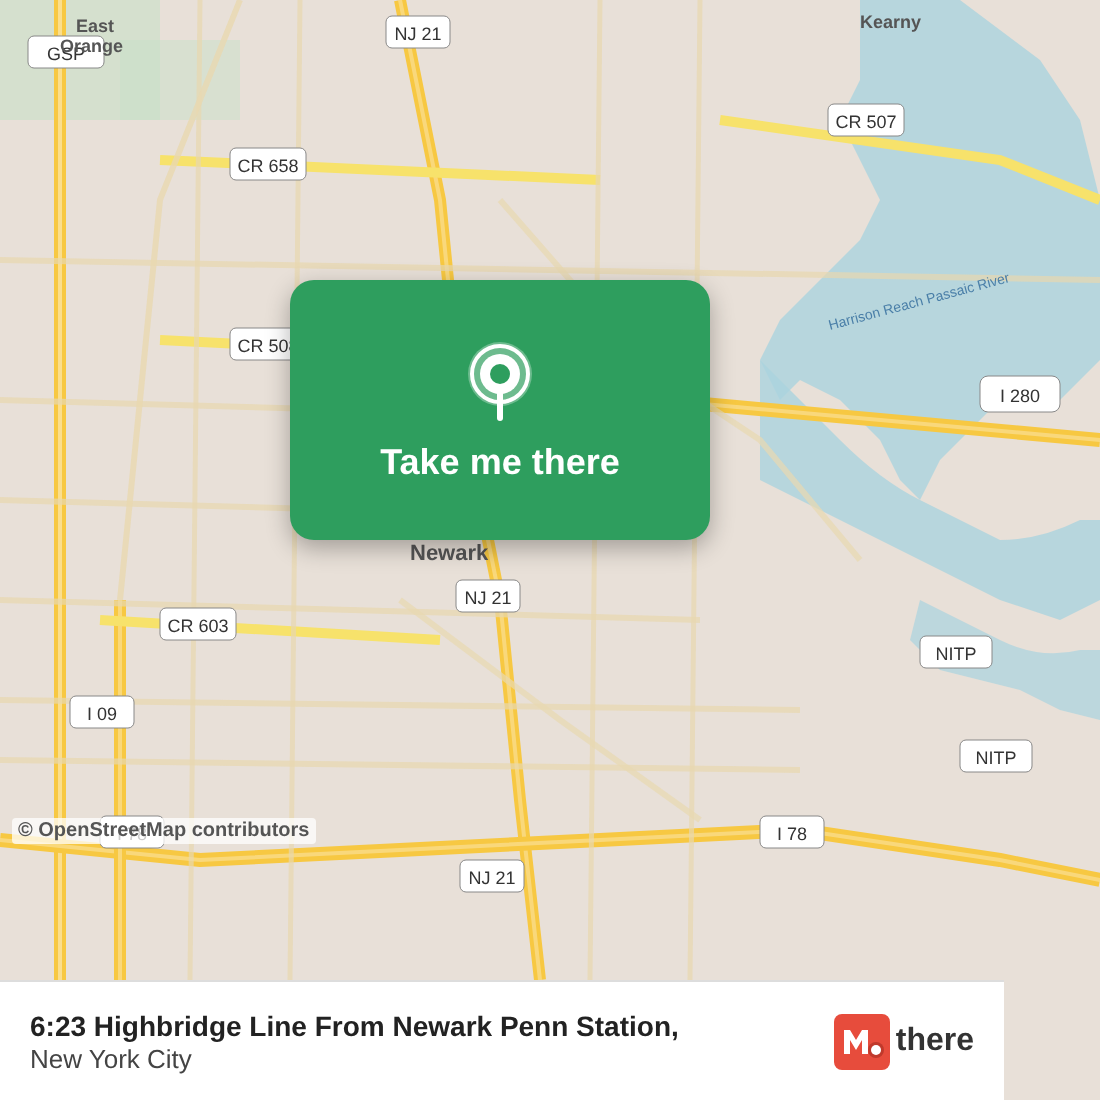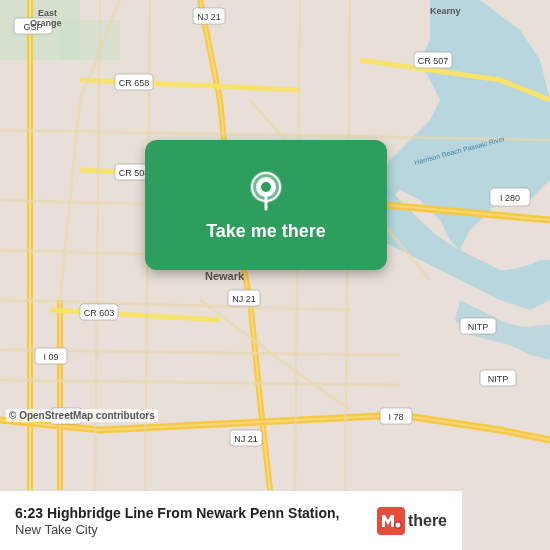--- a/index.html
+++ b/index.html
@@ -17,21 +17,21 @@
       height: 490px;
       position: relative;
       overflow: hidden;
       background: #e8e0d8;
     }
 
     #bottom-bar {
       position: absolute;
       bottom: 0;
       left: 0;
-      width: 462px;
+      width: 502px;
       height: 60px;
       background: #fff;
       display: flex;
       align-items: center;
       padding: 0 15px;
       border-top: 1px solid #ddd;
     }
 
     .bottom-text {
       flex: 1;
@@ -77,21 +77,21 @@
       padding: 1px 3px;
       border-radius: 2px;
       font-weight: bold;
     }
 
     
     .take-me-card {
       position: absolute;
       top: 140px;
       left: 145px;
-      width: 242px;
+      width: 210px;
       height: 130px;
       background: #2e9e5e;
       border-radius: 12px;
       display: flex;
       flex-direction: column;
       align-items: center;
       justify-content: center;
       box-shadow: 0 4px 12px rgba(0,0,0,0.3);
     }
 
@@ -238,21 +238,21 @@
   </div>
 
   <div class="attribution">
     <span>© OpenStreetMap contributors</span>
   </div>
 </div>
 
 <div id="bottom-bar">
   <div class="bottom-text">
     <div class="bottom-title">6:23 Highbridge Line From Newark Penn Station,</div>
-    <div class="bottom-subtitle">New Take City</div>
+    <div class="bottom-subtitle">New York City</div>
   </div>
   <div class="moovit-logo">
 
     <svg class="moovit-icon" viewBox="0 0 28 28" xmlns="http://www.w3.org/2000/svg">
       <rect width="28" height="28" rx="4" fill="#e74c3c"></rect>
 
       <path d="M5 8 L5 20 L8 20 L8 13 L11 18 L14 13 L14 20 L17 20 L17 8 L14 8 L11 13 L8 8 Z" fill="#fff"></path>
 
       <circle cx="21" cy="18" r="4" fill="#c0392b"></circle>
       <circle cx="21" cy="18" r="2.5" fill="#fff"></circle>

